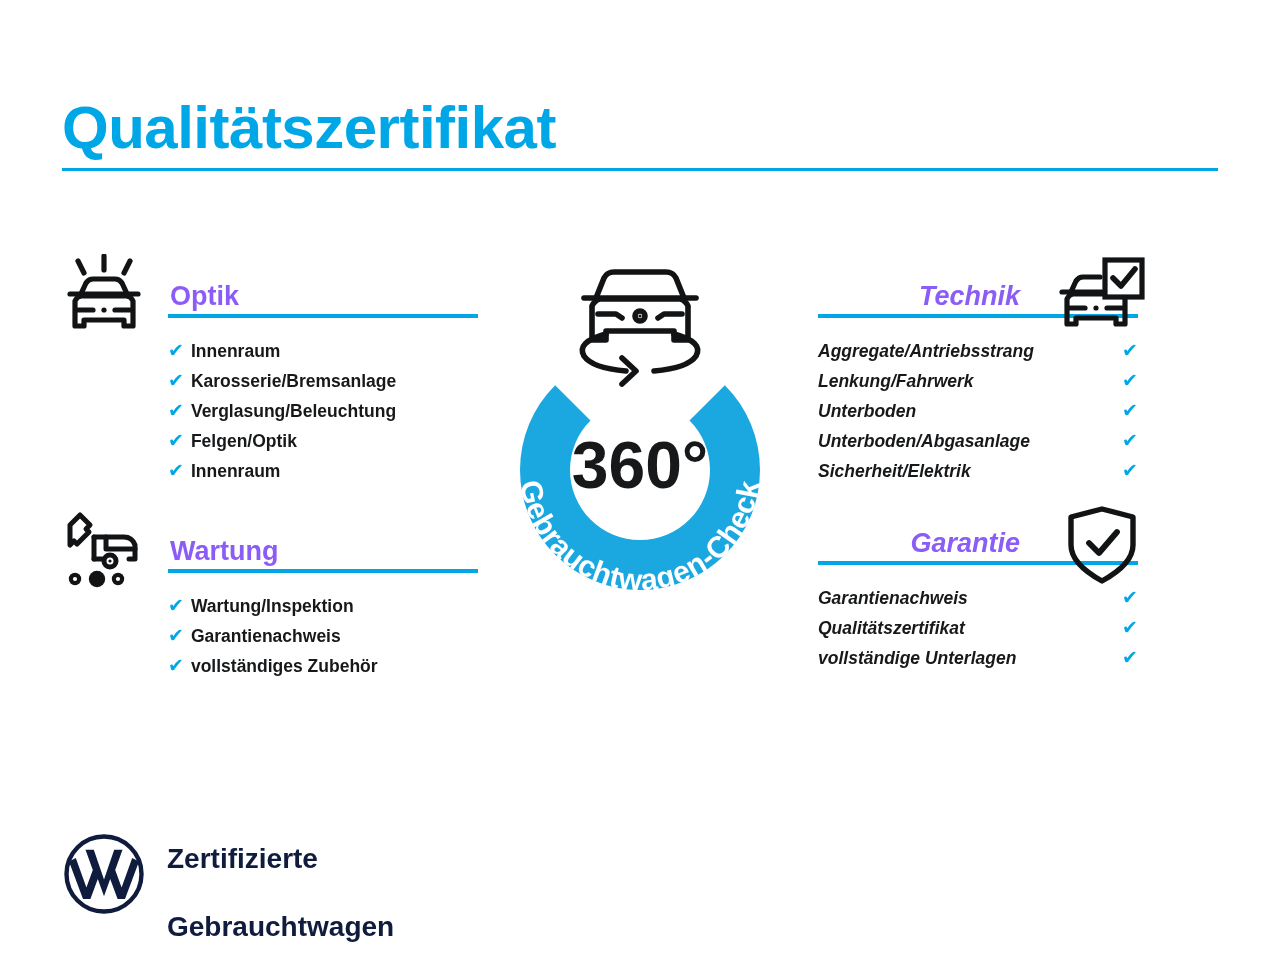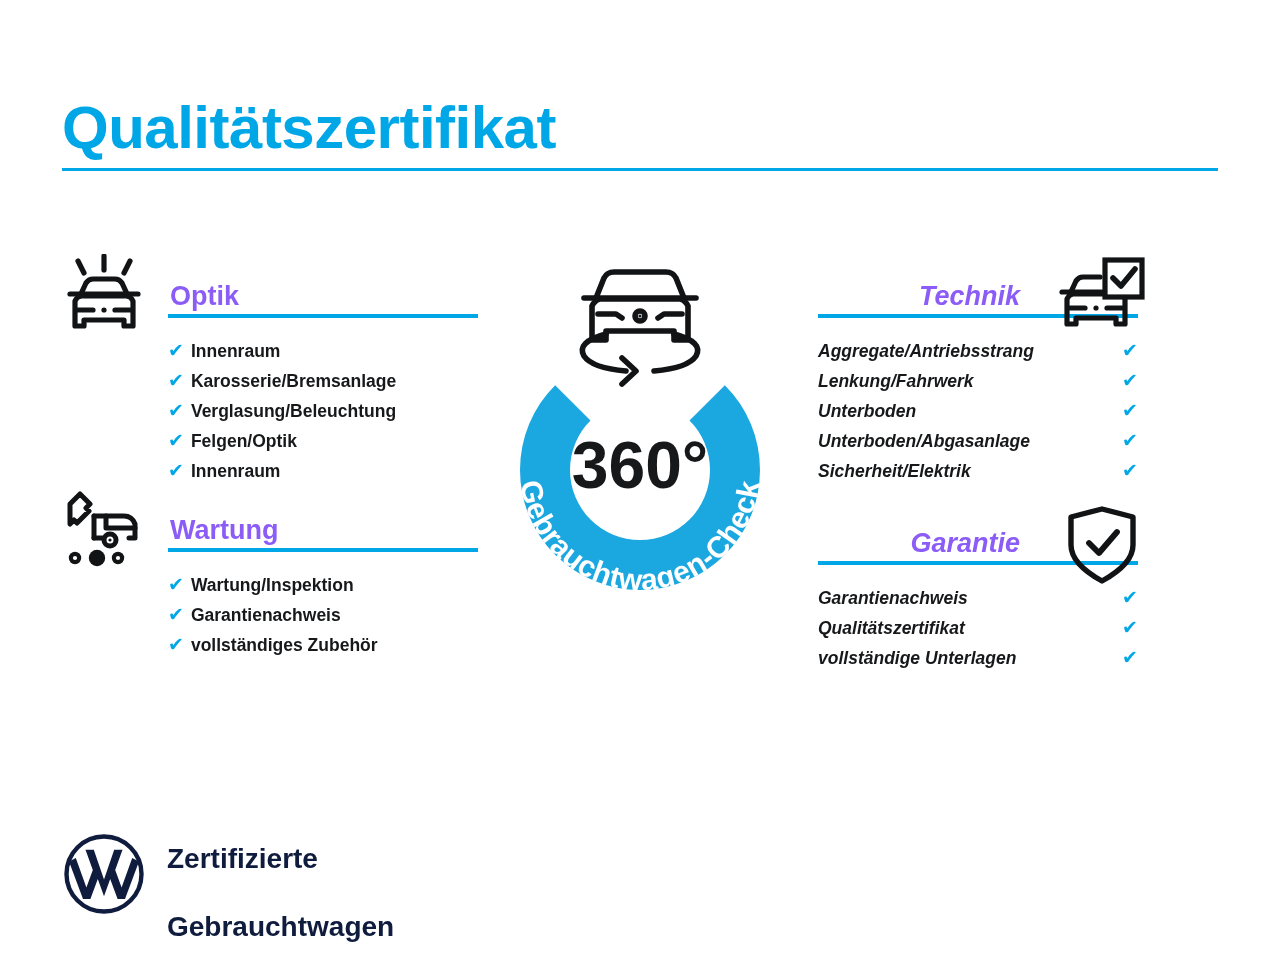--- a/index.html
+++ b/index.html
@@ -40,21 +40,21 @@
   }
 
   
   .block {
     position: absolute;
   }
   .block.left  { left: 62px;  width: 412px; }
   .block.right { left: 818px; width: 320px; font-style: italic; }
 
   #block-optik   { top: 258px; }
-  #block-wartung { top: 492px; }
+  #block-wartung { top: 513px; }
   #block-technik { top: 258px; }
   #block-garantie{ top: 505px; }
 
   
   .head {
     position: relative;
     height: 56px;
   }
   .head .title {
     font-size: 27px;

